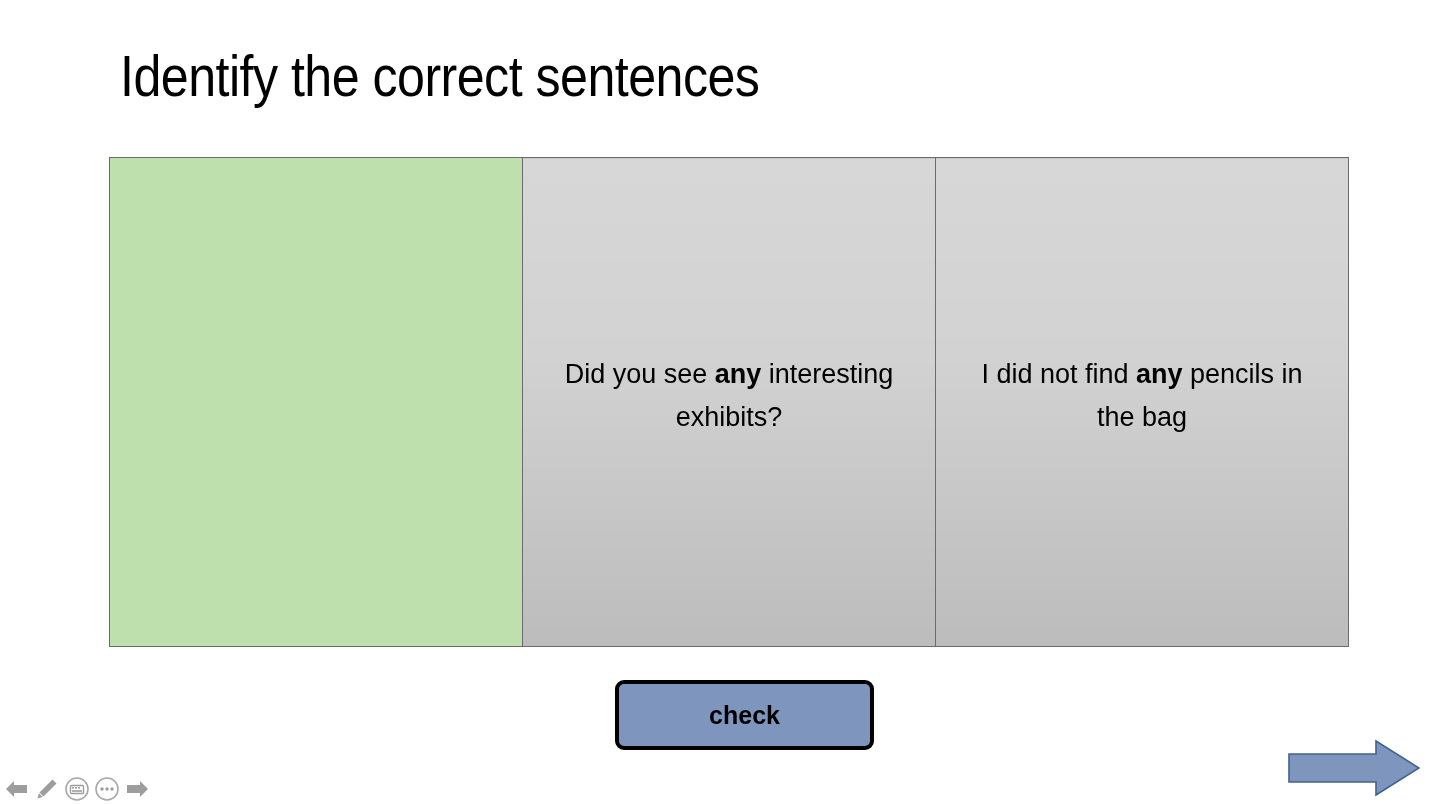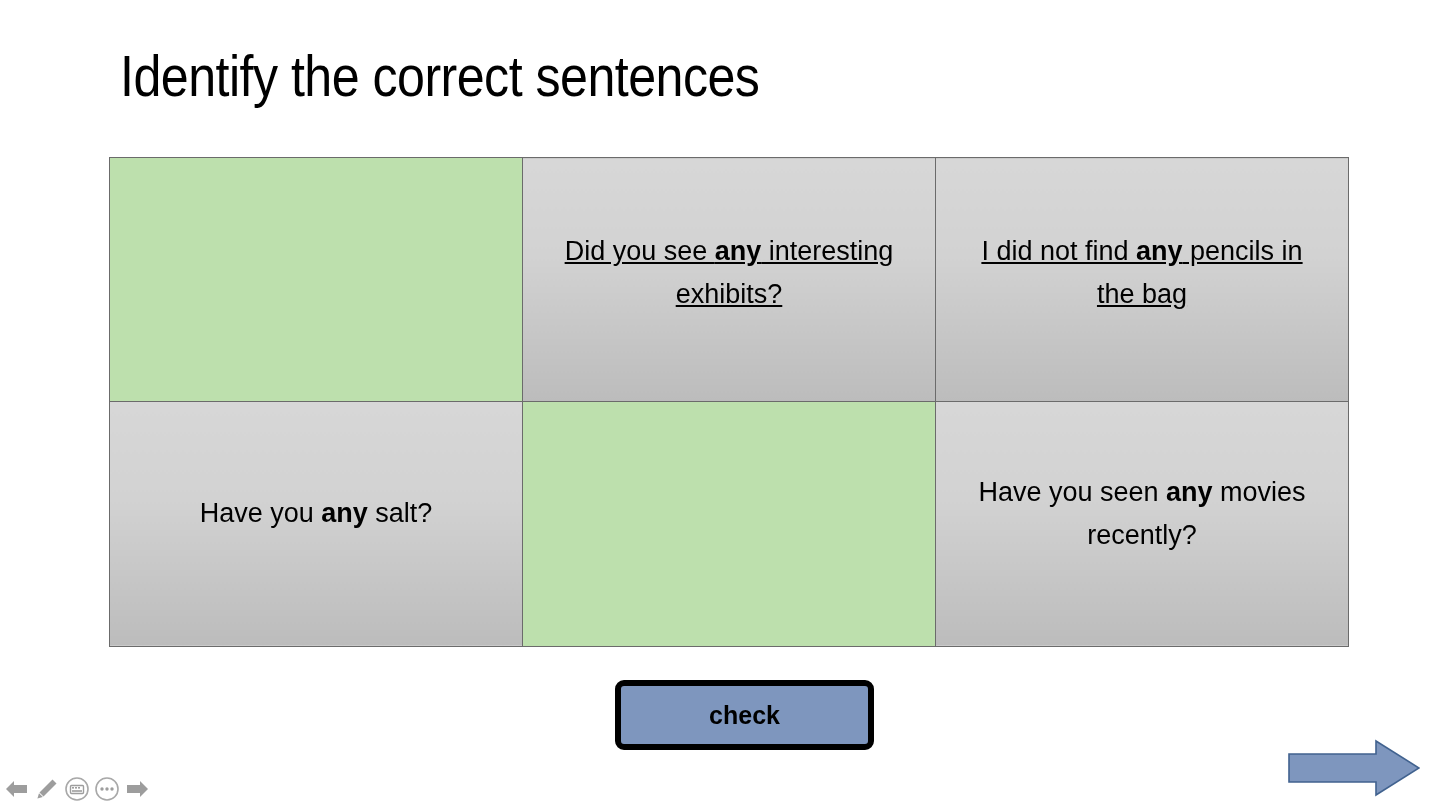--- a/index.html
+++ b/index.html
@@ -67,31 +67,31 @@
     display: block;
     padding: 0 26px;
     font-family: "Liberation Sans", "DejaVu Sans", sans-serif;
     font-size: 27px;
     line-height: 1.6;
   }
   .cell-text b {
     font-weight: 700;
   }
   .row-3 .cell-text { position: relative; top: -10px; }
-  .row-1 .cell-text { position: relative; top: -6px; text-decoration: underline; }
+  .row-1 .cell-text { position: relative; top: -6px; }
 
   
   .check-button {
     position: absolute;
     left: 615px;
     top: 680px;
     width: 259px;
     height: 70px;
     background: #7e96be;
-    border: 6px solid #000000;
+    border: 4px solid #000000;
     border-radius: 9px;
     display: flex;
     align-items: center;
     justify-content: center;
     font-family: "Liberation Sans", "DejaVu Sans", sans-serif;
     font-size: 25px;
     font-weight: 700;
     color: #000000;
     cursor: pointer;
     box-sizing: border-box;
@@ -136,31 +136,20 @@
       <td class="col-a cell-green">
         <span class="cell-text"></span>
       </td>
       <td class="col-b cell-gray">
         <span class="cell-text">Did you see <b>any</b> interesting exhibits?</span>
       </td>
       <td class="col-c cell-gray">
         <span class="cell-text">I did not find <b>any</b> pencils in the bag</span>
       </td>
     </tr>
-    <tr class="row-3">
-      <td class="col-a cell-gray">
-        <span class="cell-text">Have you <b>any</b> salt?</span>
-      </td>
-      <td class="col-b cell-green">
-        <span class="cell-text"></span>
-      </td>
-      <td class="col-c cell-gray">
-        <span class="cell-text">Have you seen <b>any</b> movies recently?</span>
-      </td>
-    </tr>
   </tbody>
 </table>
 
 <div class="check-button">
   <span>check</span>
 </div>
 
 <div class="next-arrow">
   <svg width="132" height="58" viewBox="0 0 132 58">
     <polygon points="1,15 88,15 88,2 131,29 88,56 88,43 1,43" fill="#7e96be" stroke="#41628f" stroke-width="1.6" stroke-linejoin="miter"></polygon>

